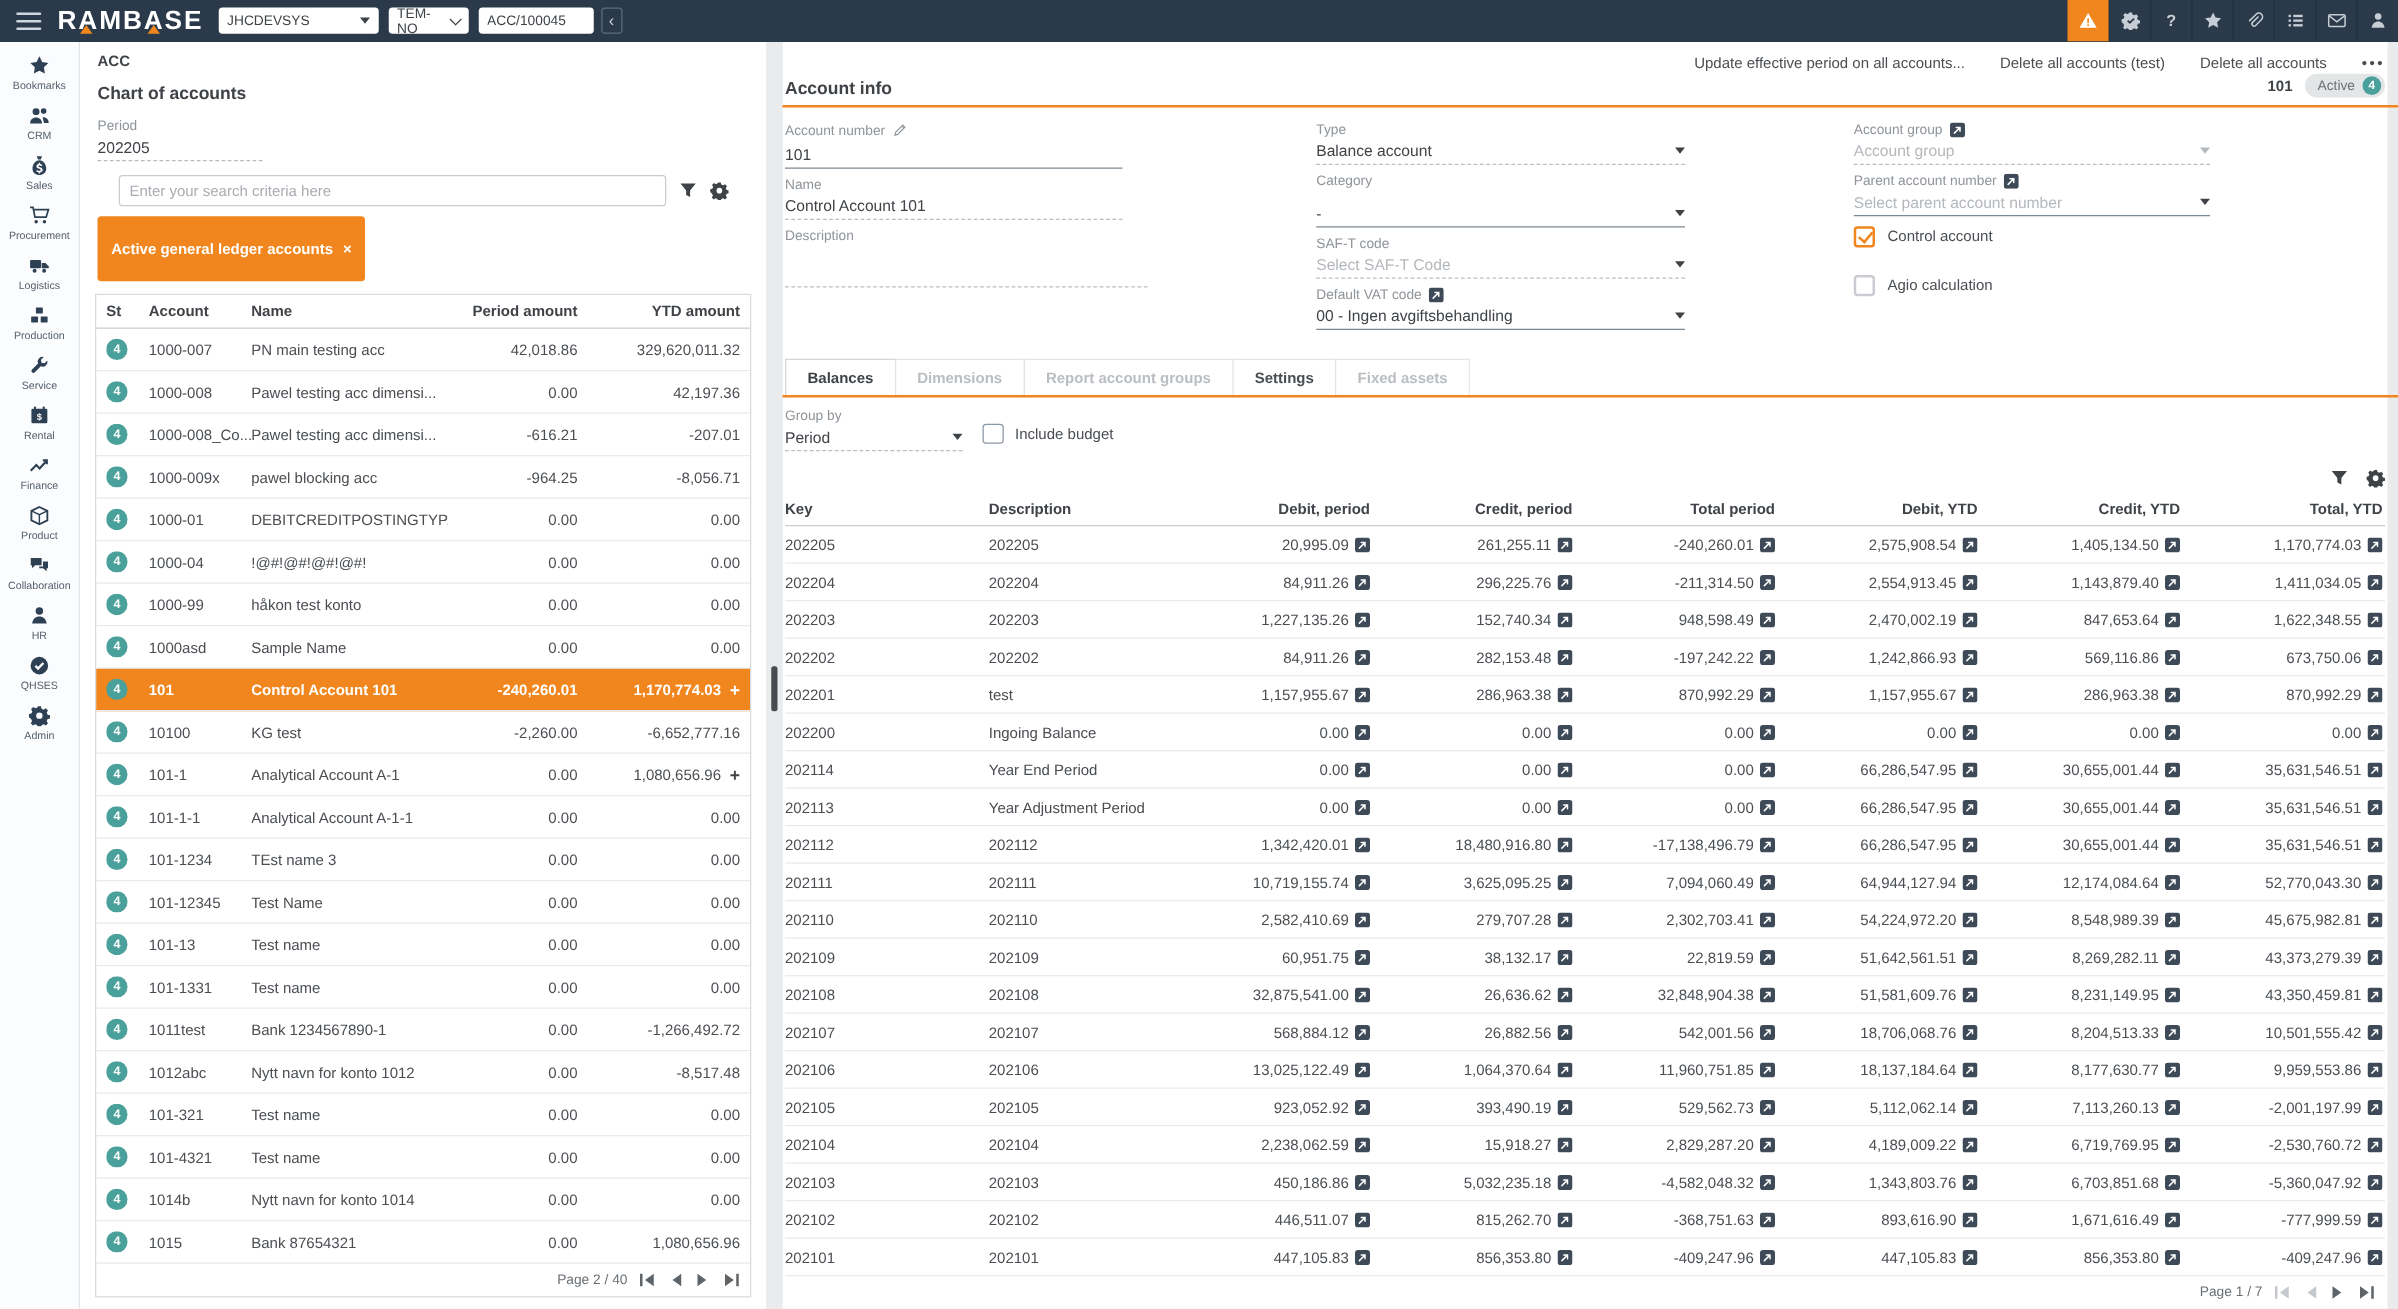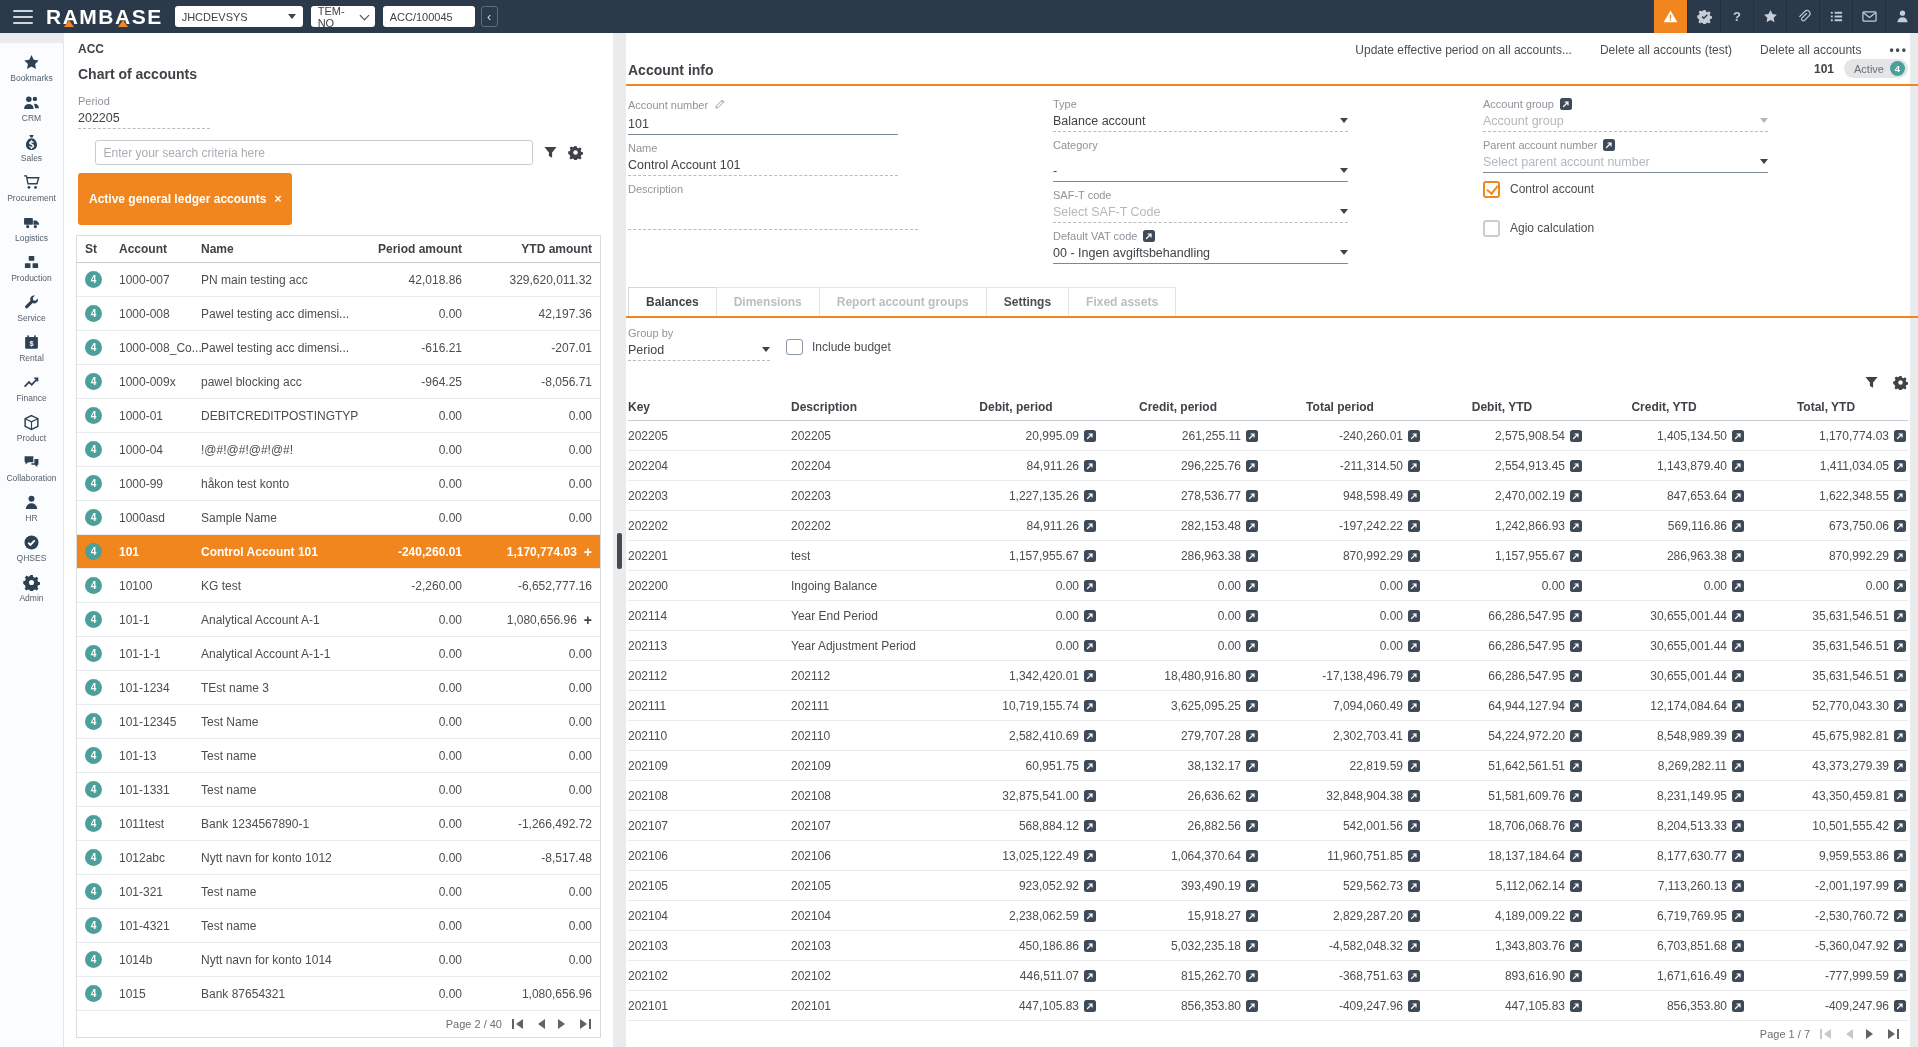--- a/index.html
+++ b/index.html
@@ -21,21 +21,21 @@
   .chev { width:7px; height:7px; border-right:1.5px solid #3f4347; border-bottom:1.5px solid #3f4347; transform:rotate(45deg); margin-top:-3px; }
   .tb-input { width:92px; height:21px; margin-left:8px; border:none; border-radius:3px; padding:0 7px; font:11px "Liberation Sans",sans-serif; color:#3f4347; }
   .tb-back { width:17px; height:21px; margin-left:6px; border:1px solid #5d6c7b; border-radius:3px; color:#cfd6dd; display:flex; align-items:center; justify-content:center; font-size:13px; cursor:pointer; }
   .tb-icons { margin-left:auto; display:flex; height:33px; }
   .tb-ic { width:33px; height:33px; display:flex; align-items:center; justify-content:center; color:#c6cdd4; border-left:1px solid #223140; cursor:pointer; }
   .tb-ic svg { width:15px; height:15px; }
   .tb-ic.alert { background:#f0861d; color:#fff; border-left:none; }
   .tb-q { font-size:13px; font-weight:bold; }
 
   
-  .sidebar { position:fixed; left:0; top:43px; bottom:0; width:64px; background:#fbfcfd; border-right:1px solid #e3e6e8; display:flex; flex-direction:column; align-items:center; padding-top:5px; z-index:40; }
+  .sidebar { position:fixed; left:0; top:33px; bottom:0; width:64px; background:#fbfcfd; border-right:1px solid #e3e6e8; display:flex; flex-direction:column; align-items:center; padding-top:5px; z-index:40; }
   .sb-item { width:64px; display:flex; flex-direction:column; align-items:center; padding:6px 0 5px; cursor:pointer; }
   .sb-ico svg { width:17px; height:17px; color:#2e4154; fill:currentColor; display:block; }
   .sb-label { font-size:8.5px; color:#55606c; margin-top:2px; white-space:nowrap; }
 
   
   .main { position:absolute; left:64px; top:33px; right:0; bottom:0; display:flex; }
   .panel-left { width:549px; background:#fff; display:flex; flex-direction:column; }
   .gutter { width:13px; background:#e9ebed; position:relative; }
   .gutter .thumb { position:absolute; left:4px; top:500px; width:5px; height:36px; background:#474b4f; border-radius:2px; }
   .panel-right { flex:1; background:#fff; margin-right:8px; display:flex; flex-direction:column; padding:0 2px; }
@@ -110,21 +110,21 @@
   .tab { padding:7px 17px; background:#fff; color:#4a4e52; font-weight:bold; border:1px solid #e3e6e8; border-bottom:none; margin-left:-1px; cursor:pointer; white-space:nowrap; }
   .tab.active { color:#3f4347; border-color:#d4d7da; margin-left:0; }
   .tab.dis { color:#babec2; }
   .gb-row { display:flex; align-items:flex-end; margin-top:9px; }
   .gb-field { width:142px; }
   .budget { display:flex; align-items:center; gap:9px; margin:0 0 6px 16px; cursor:pointer; }
   .budget .cb { width:16px; height:16px; border-width:1.5px; border-color:#8a97a3; }
   .tools { display:flex; justify-content:flex-end; gap:14px; margin-top:14px; }
   .bal-head, .bal-row { display:grid; grid-template-columns:163px 145px repeat(6,1fr); align-items:center; }
   .bal-head { height:28px; font-weight:bold; color:#3f4347; border-bottom:1px solid #c9cdd1; margin-top:4px; }
-  .bal-head .num { text-align:center; padding-right:2px; }
+  .bal-head .num { text-align:right; padding-right:2px; }
   .bal-row { height:30px; border-bottom:1px solid #e8eaec; }
   .bal-num { display:flex; justify-content:flex-end; align-items:center; gap:5px; padding-right:2px; }
 </style>
 </head>
 <body>
 
 <header class="topbar">
   <div class="hamburger">
       <span></span>
       <span></span>
@@ -929,21 +929,21 @@
           <span class="bal-num">
             <span>1,227,135.26</span>
             <span class="lnk">
               <svg viewBox="0 0 12 12">
                 <rect width="12" height="12" rx="2.5" fill="#3e4a57"></rect>
                 <path d="M3.5 8.5L8 4M5 4h3v3" stroke="#fff" stroke-width="1.2" fill="none" stroke-linecap="round"></path>
               </svg>
             </span>
           </span>
           <span class="bal-num">
-            <span>278,536.77</span>
+            <span>152,740.34</span>
             <span class="lnk">
               <svg viewBox="0 0 12 12">
                 <rect width="12" height="12" rx="2.5" fill="#3e4a57"></rect>
                 <path d="M3.5 8.5L8 4M5 4h3v3" stroke="#fff" stroke-width="1.2" fill="none" stroke-linecap="round"></path>
               </svg>
             </span>
           </span>
           <span class="bal-num">
             <span>948,598.49</span>
             <span class="lnk">

